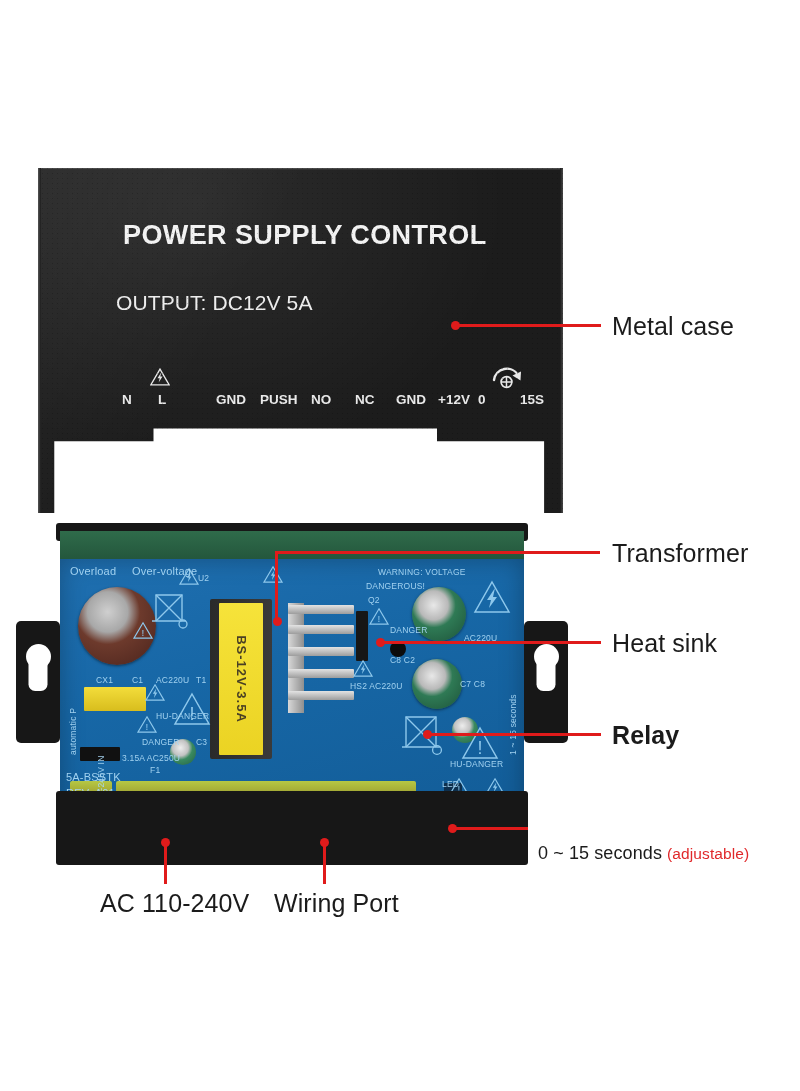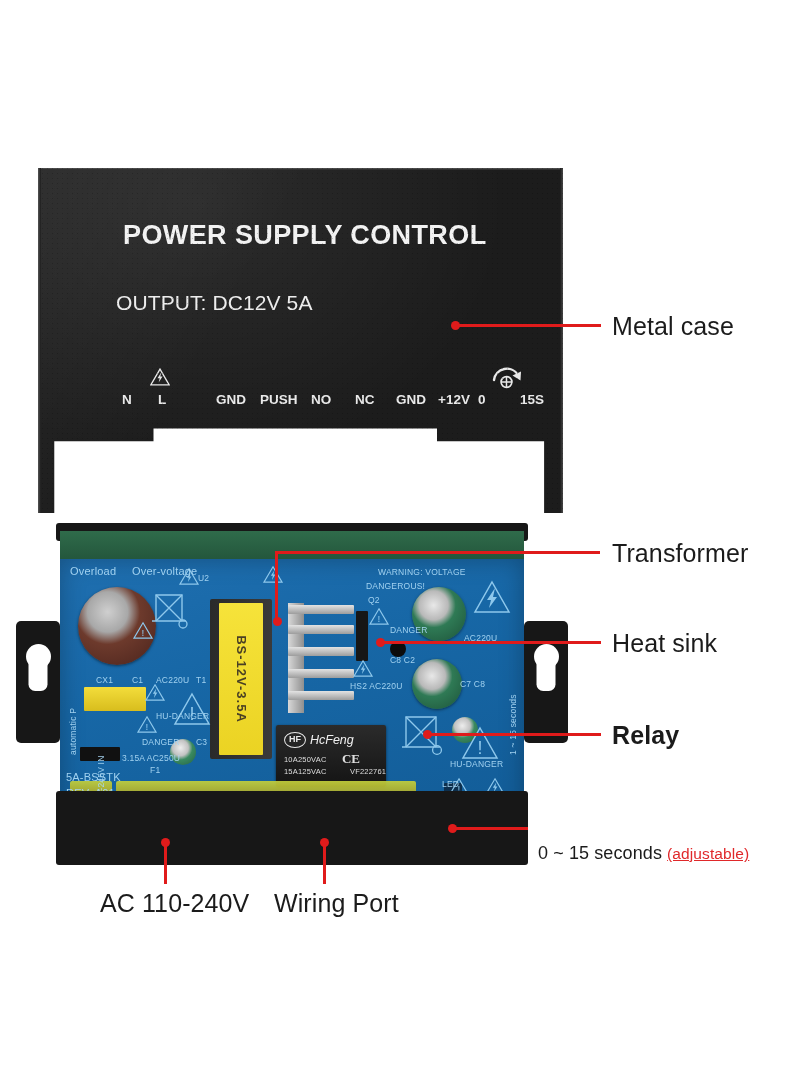--- a/index.html
+++ b/index.html
@@ -12,21 +12,21 @@
     color:#111;
   }
   #stage { position:absolute; inset:0;padding-left:40px; }
 
   
   .abs { position:absolute; }
   .callout-line { position:absolute; background:#e01b1b; }
   .callout-dot  { position:absolute; background:#e01b1b; border-radius:50%; }
   .callout-label{ position:absolute; font-size:25px; color:#1b1b1b; letter-spacing:.1px; white-space:nowrap; }
   .callout-label.small { font-size:18px; }
-  .adjustable { color:#e0282a; font-size:15.5px;text-decoration:underline; }
+  .adjustable { color:#e0282a; font-size:15.5px; }
 
   
   #case-wrap { left:38px; top:168px; width:525px; height:345px; }
   
   #case-shape{
     position:absolute; inset:0;
     background:#1c1c1c;
     background-image:
       linear-gradient(120deg, rgba(255,255,255,.055) 0%, rgba(255,255,255,0) 38%),
       radial-gradient(ellipse at 30% 10%, rgba(255,255,255,.07), rgba(0,0,0,0) 60%);
@@ -283,28 +283,20 @@
         <div class="fin" style="top:66px;"></div>
         <div class="fin" style="top:88px;"></div>
       </div>
       <div class="smd" style="left:296px; top:52px; width:12px; height:50px; background:#161616;"></div>
 
       <div class="cap cap-green" style="left:352px; top:28px;  width:54px; height:54px;"></div>
       <div class="cap cap-green" style="left:352px; top:100px; width:50px; height:50px;"></div>
       <div class="cap cap-green-sm" style="left:392px; top:158px; width:26px; height:26px;"></div>
       <div class="smd" style="left:330px; top:82px; width:16px; height:16px; border-radius:50%; background:#0c0c0c;"></div>
 
-      <div class="relay">
-        <div class="relay-logo">HF</div>
-        <div class="relay-brand">HcFeng</div>
-        <div class="relay-t" style="left:8px;  top:30px;">10A250VAC</div>
-        <div class="relay-t" style="left:8px;  top:42px;">15A125VAC</div>
-        <div class="relay-t" style="left:74px; top:42px;">VF222761</div>
-        <div class="ce-mark">CE</div>
-      </div>
 
       <div class="gold-strip left"></div>
       <div class="gold-strip"></div>
 
       <div class="led-pad"></div>
       <div class="pot"></div>
 
       <div class="term-block" id="term-left" style="left:8px;  width:50px;">
           <div class="term-cell">
             <div class="screw">

